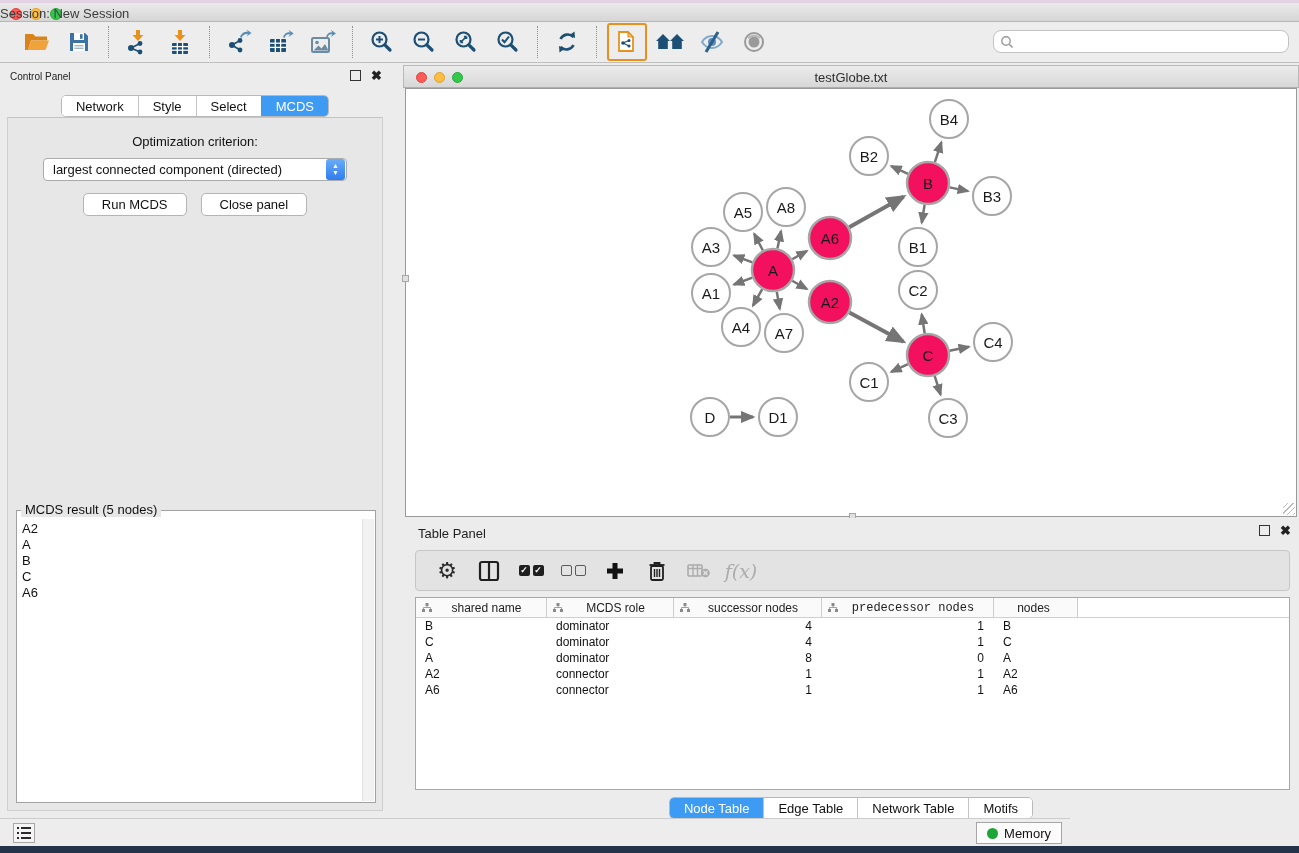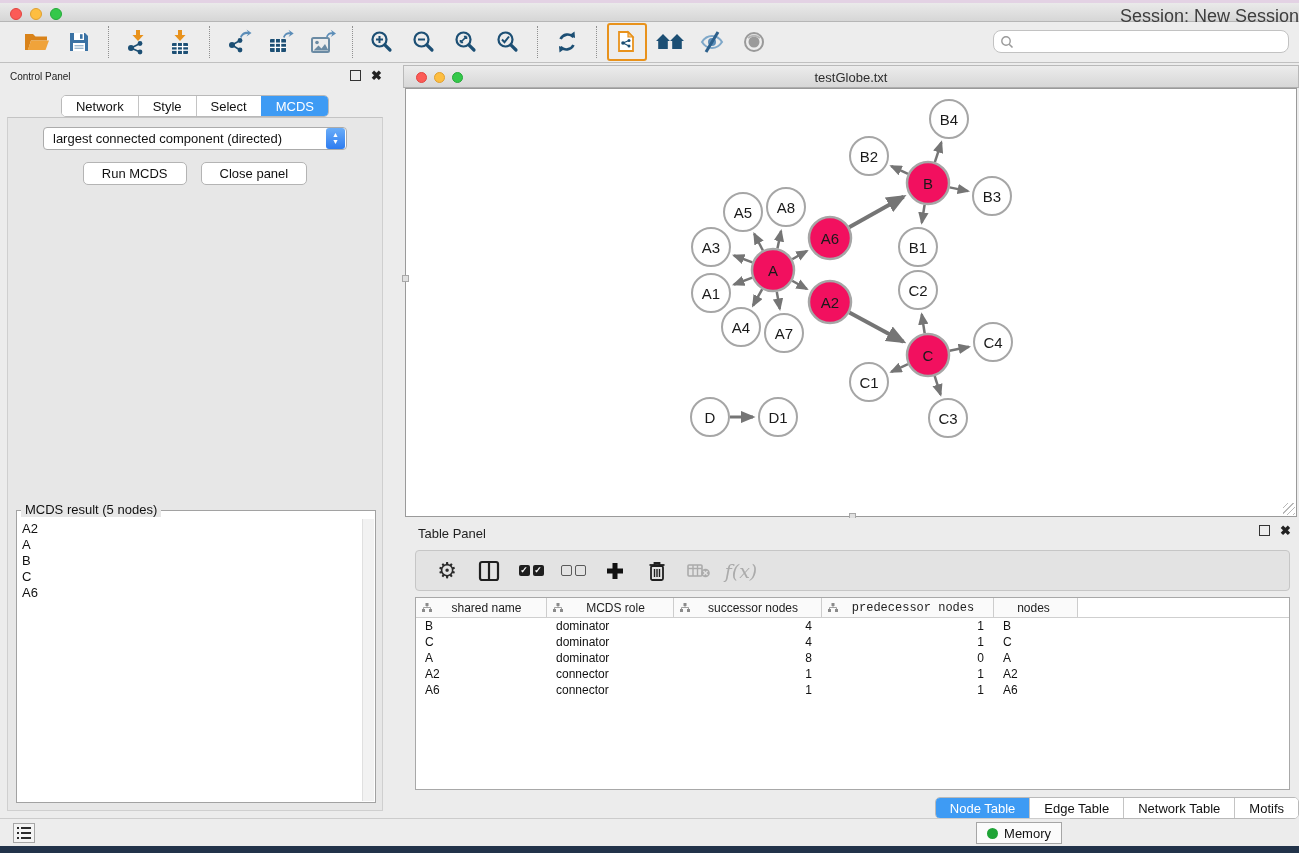--- a/index.html
+++ b/index.html
@@ -7,21 +7,21 @@
   body { font-family:"Liberation Sans", sans-serif; background:#ececec; position:relative; font-size:13px; color:#1a1a1a; }
 
   
   .desktop-strip-top { position:absolute; left:0; top:0; width:1299px; height:3px; background:#e3d2e4; }
   .titlebar { position:absolute; left:0; top:3px; width:1299px; height:19px;
     background:linear-gradient(#eaeaea,#d6d6d6); border-bottom:1px solid #b6b6b6; }
   .traffic { position:absolute; top:5px; width:12px; height:12px; border-radius:50%; }
   .t-red    { left:10px; background:#fc5b57; border:1px solid #e2443f; }
   .t-yellow { left:30px; background:#fdbe41; border:1px solid #e0a030; }
   .t-green  { left:50px; background:#34c84a; border:1px solid #25a93a; }
-  .titlebar-title { position:absolute; top:3px; left:0; width:100%; text-align:right; font-size:18px; color:#3d3d3d; }
+  .titlebar-title { position:absolute; top:3px; left:0; width:100%; text-align:left; font-size:13px; color:#3d3d3d; }
 
   
   .toolbar { position:absolute; left:0; top:22px; width:1299px; height:41px; background:#ededed;
     border-bottom:1px solid #c0c0c0; display:flex; align-items:center; padding-left:8px; }
   .tb-group { display:flex; align-items:center; gap:4px; padding:0 10px; }
   .tb-sep { width:1px; height:32px; border-left:1px dotted #909090; }
   .tb-btn { width:38px; height:34px; display:flex; align-items:center; justify-content:center; }
   .tb-btn svg { display:block; }
   .tb-btn.selected-tool { border:2px solid #e8921c; border-radius:3px; width:40px; height:38px; }
   .search-wrap { position:absolute; right:10px; top:8px; width:296px; height:23px; background:#fff;
@@ -93,21 +93,21 @@
   .nt-hcell.c3 { width:172px;font-family:Liberation Mono, monospace; } .nt-hcell.c4 { width:84px; } .nt-hcell.cfill { flex:1; border-right:none; background:#fff; }
   .nt-row { display:flex; height:16px; align-items:center; }
   .nt-cell { font-size:12px; color:#111; }
   .nt-cell.c0 { width:131px; padding-left:9px; }
   .nt-cell.c1 { width:127px; padding-left:9px; }
   .nt-cell.c2 { width:148px; text-align:right; padding-right:10px; }
   .nt-cell.c3 { width:172px; text-align:right; padding-right:10px; }
   .nt-cell.c4 { width:84px; padding-left:9px; }
   .tree-icon { width:10px; height:9px; flex:0 0 auto; }
 
-  .tp-tabs { position:absolute; left:0; top:279px; width:100%; display:flex; justify-content:flex-end; }
+  .tp-tabs { position:absolute; left:0; top:279px; width:100%; display:flex; justify-content:center; }
 
   
   .statusbar { position:absolute; left:0; top:818px; width:1070px; height:28px; background:#ededed; border-top:1px solid #cccccc; }
   .status-left-btn { position:absolute; left:13px; top:4px; width:22px; height:20px; background:#f4f4f4;
     border:1px solid #a6a6a6; display:flex; align-items:center; justify-content:center; }
   .memory-btn { position:absolute; right:8px; top:3px; height:22px; padding:0 10px; background:#fbfbfb;
     border:1px solid #a6a6a6; display:flex; align-items:center; gap:6px; font-size:13px; color:#111; }
   .memory-dot { width:11px; height:11px; border-radius:50%; background:#1ea336; }
   .desktop-strip-bottom { position:absolute; left:0; top:846px; width:1299px; height:7px; background:#22334a; }
 </style>
@@ -295,20 +295,21 @@
   </div>
   <div class="cp-tabs">
     <div class="seg">
       <span class="seg-item">Network</span>
       <span class="seg-item">Style</span>
       <span class="seg-item">Select</span>
       <span class="seg-item selected">MCDS</span>
     </div>
   </div>
   <div class="cp-content">
+    <div class="opt-label">Optimization criterion:</div>
     <div class="criterion-row">
       <div class="dropdown">
         <span class="dd-value">largest connected component (directed)</span>
         <span class="dd-stepper">
             <span>▲</span>
             <span>▼</span>
           </span>
       </div>
     </div>
     <div class="btn-row">

